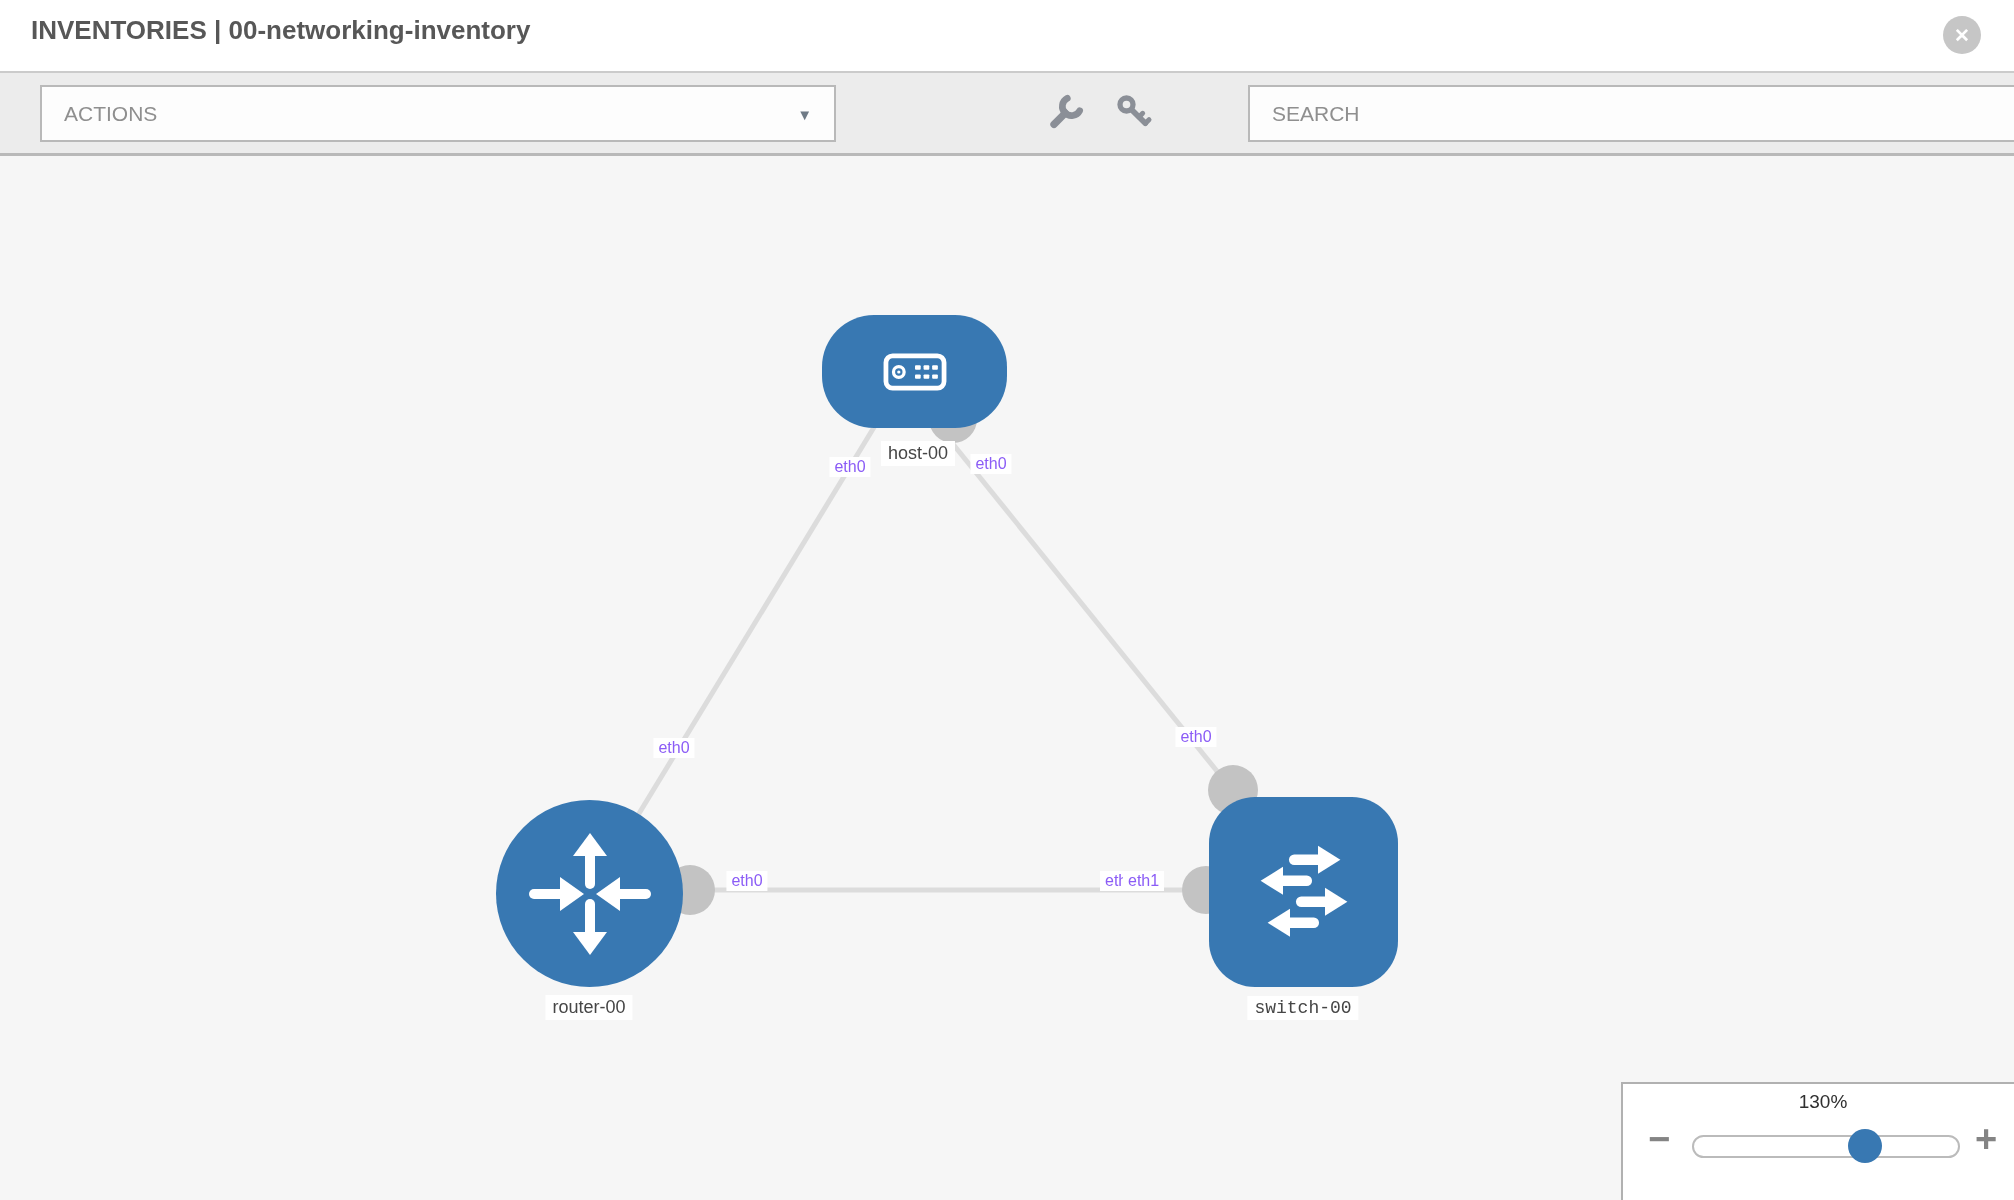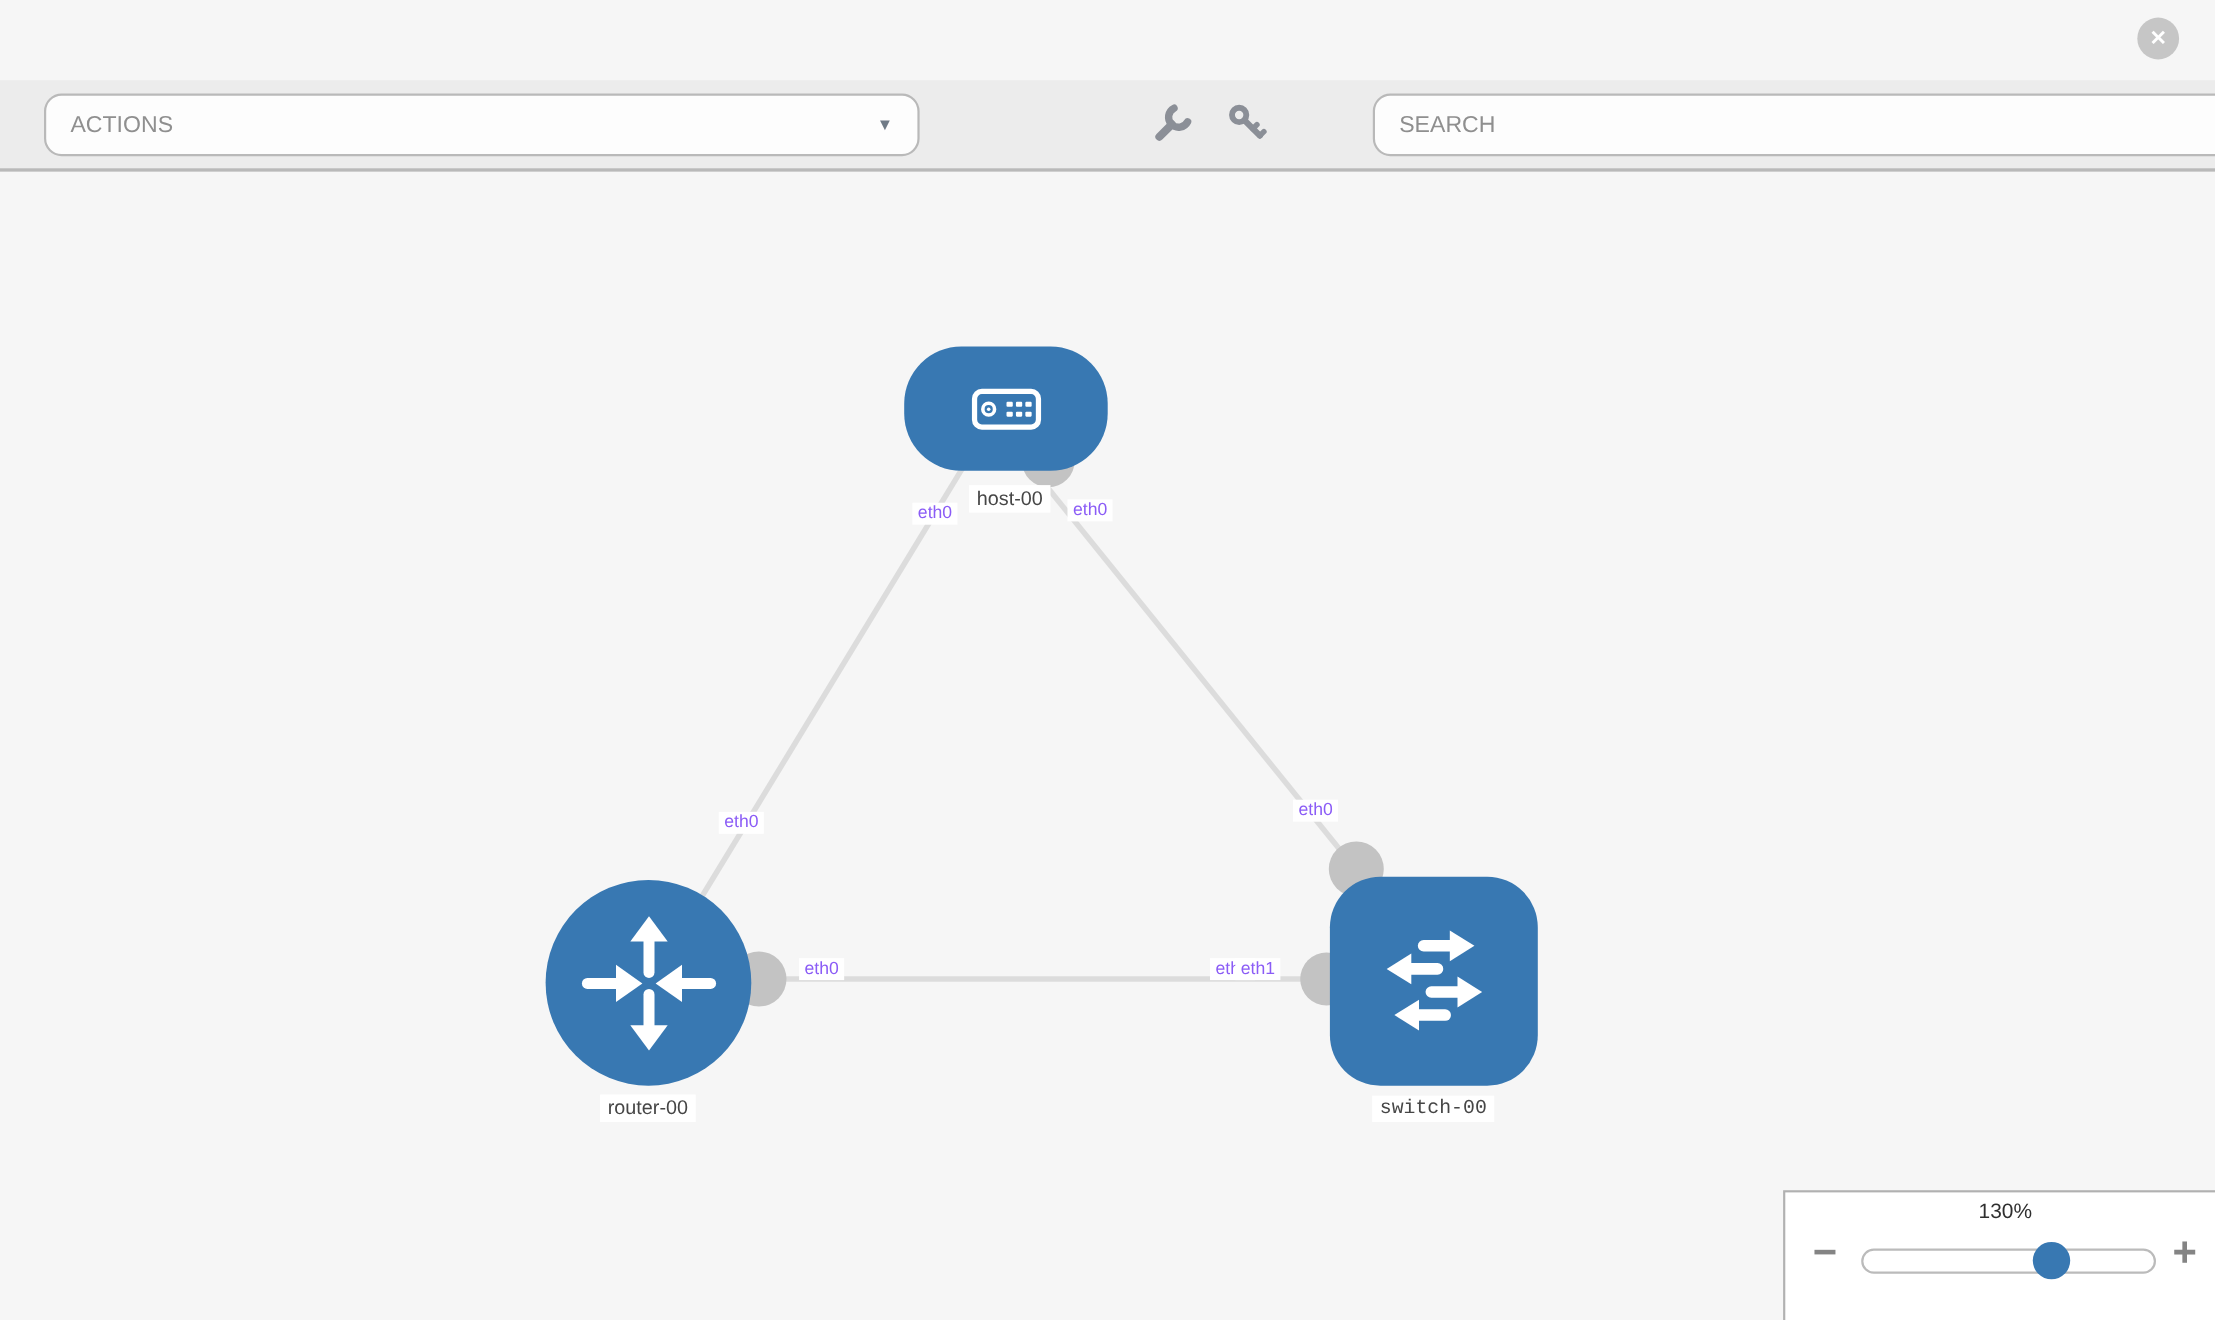--- a/index.html
+++ b/index.html
@@ -11,21 +11,21 @@
   .header{position:absolute;top:0;left:0;width:2014px;height:71px;background:#ffffff;
           border-bottom:2px solid #cbcbcb;z-index:10;}
   .title{position:absolute;left:31px;top:15px;font-size:26px;font-weight:bold;color:#575757;}
   .close-btn{position:absolute;left:1943px;top:16px;width:38px;height:38px;border-radius:50%;
              background:#c6c6c6;color:#ffffff;display:flex;align-items:center;justify-content:center;
              font-size:19px;font-weight:bold;cursor:pointer;z-index:11;}
   
   .toolbar{position:absolute;top:73px;left:0;width:2014px;height:80px;background:#ececec;
            border-bottom:3px solid #b9b9b9;z-index:10;}
   .select{position:absolute;top:12px;height:57px;background:#fdfdfd;border:2px solid #b9b9b9;
-          border-radius:16px;box-sizing:border-box;display:flex;align-items:center;
+          border-radius:0;box-sizing:border-box;display:flex;align-items:center;
           color:#8f8f8f;font-size:21px;cursor:pointer;}
   .select .ph{margin-left:22px;}
   .caret{position:absolute;right:22px;top:50%;transform:translateY(-50%);
          color:#6f7a86;font-size:15px;}
   .sel-actions{left:40px;width:796px;}
   .sel-search{left:1248px;width:859px;}
   .tool-icon{position:absolute;top:19px;width:40px;height:40px;cursor:pointer;}
   .tool-icon svg{width:100%;height:100%;}
   .icon-wrench{left:1046px;}
   .icon-key{left:1114px;}
@@ -120,20 +120,23 @@
   <div class="node-label" style="left:1303px;top:996px;font-family:Liberation Mono, monospace;">switch-00</div>
 
   <div class="iface-label centered" style="left:850px;top:457px;">eth0</div>
   <div class="iface-label centered" style="left:991px;top:454px;">eth0</div>
   <div class="iface-label centered" style="left:674px;top:738px;">eth0</div>
   <div class="iface-label centered" style="left:1196px;top:727px;">eth0</div>
   <div class="iface-label centered" style="left:747px;top:871px;">eth0</div>
   <div class="iface-label" style="left:1100px;top:871px;z-index:3;">eth0</div>
   <div class="iface-label" style="left:1123px;top:871px;z-index:4;">eth1</div>
 
+  <div class="header">
+    <div class="title">INVENTORIES | 00-networking-inventory</div>
+  </div>
   <div class="close-btn">
     <span>✕</span>
   </div>
 
   <div class="toolbar">
     <div class="select sel-actions">
       <span class="ph">ACTIONS</span>
       <span class="caret">▼</span>
     </div>
 

